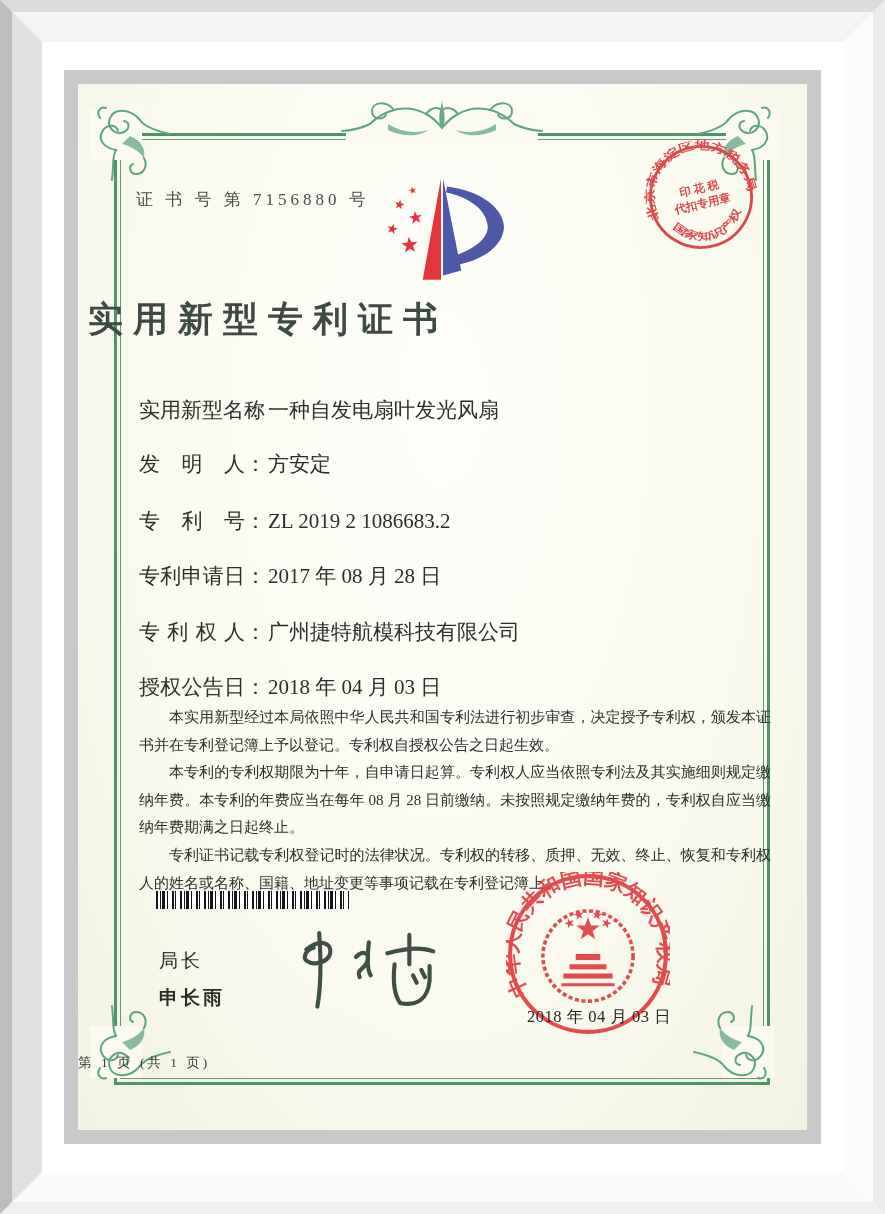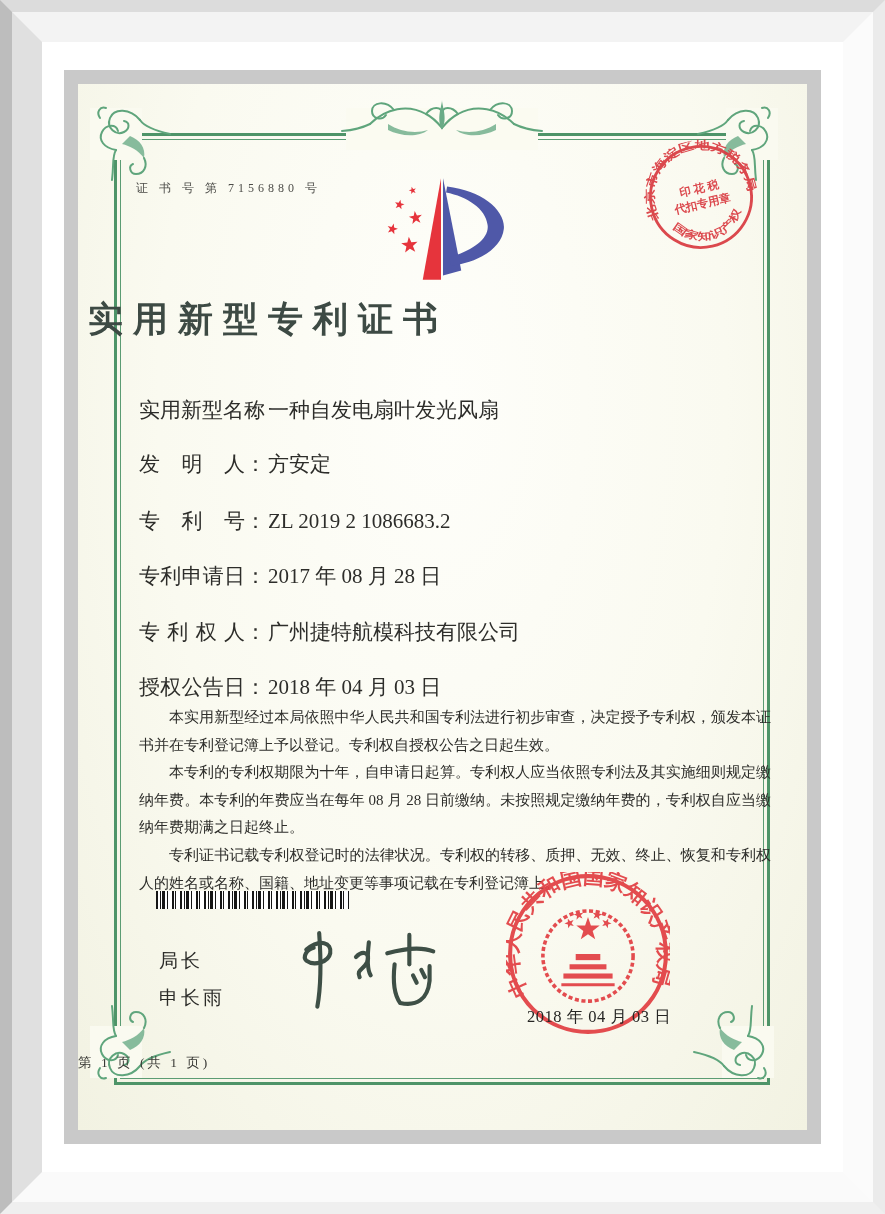--- a/index.html
+++ b/index.html
@@ -19,21 +19,21 @@
 
   
   .b-outer{position:absolute;left:36px;top:49px;width:656px;height:952px;box-sizing:border-box;
            border:3px solid #4e9468;}
   .b-inner{position:absolute;left:42px;top:55px;width:644px;height:940px;box-sizing:border-box;
            border:1px solid #5b9c73;}
   .corner{position:absolute;width:88px;height:88px;}
   .tc-orn{position:absolute;left:246px;top:10px;width:236px;height:66px;}
 
   
-  .cert-no{position:absolute;left:58px;top:96px;font-size:12px;letter-spacing:4px;color:#4c4c48;}
+  .cert-no{position:absolute;left:58px;top:104px;font-size:17px;letter-spacing:4px;color:#4c4c48;}
   .logo{position:absolute;left:288px;top:92px;width:152px;height:106px;}
   .title{position:absolute;left:0;top:212px;width:100%;text-align:left;
          font-size:35px;font-weight:700;letter-spacing:10px;text-indent:10px;color:#3d4a44;}
 
   
   .field{position:absolute;left:61px;display:flex;align-items:baseline;
          font-size:21px;color:#2d2d2a;white-space:nowrap;}
   .field .lbl{display:inline-block;width:106px;text-align:justify;text-align-last:justify;}
   .field .colon{margin:0 2px 0 0;}
 
@@ -42,21 +42,21 @@
          color:#2d2d2a;text-align:justify;}
   .paras p{margin:0;text-indent:2em;}
 
   
   .barcode{position:absolute;left:78px;top:807px;width:193px;height:18px;background-color:#fff;
     background-image:repeating-linear-gradient(90deg,
       #161616 0 2px,transparent 2px 4px,#161616 4px 5px,transparent 5px 6px,
       #161616 6px 9px,transparent 9px 11px,#161616 11px 12px,transparent 12px 16px,
       #161616 16px 18px,transparent 18px 19px,#161616 19px 20px,transparent 20px 24px);}
   .signer-title{position:absolute;left:81px;top:864px;font-size:19px;letter-spacing:3px;color:#2b2b28;}
-  .signer-name{position:absolute;left:81px;top:901px;font-size:19px;letter-spacing:3px;color:#2b2b28;}
+  .signer-name{position:absolute;left:81px;top:901px;font-size:19px;letter-spacing:3px;color:#2b2b28;font-weight:bold;}
   .sig{position:absolute;left:196px;top:838px;width:175px;height:92px;}
   .seal-main{position:absolute;left:428px;top:788px;width:164px;height:164px;z-index:2;}
   .issue-date{position:absolute;left:449px;top:922px;font-size:16.5px;color:#262624;
               letter-spacing:.5px;z-index:3;white-space:nowrap;}
   .page-footer{position:absolute;left:0;top:970px;width:92%;text-align:left;
                font-size:13.5px;letter-spacing:3px;color:#3a3a36;}
 
   
   .tax-seal{position:absolute;left:566px;top:56px;width:114px;height:114px;
             transform:rotate(-13deg);z-index:4;opacity:.92;}

